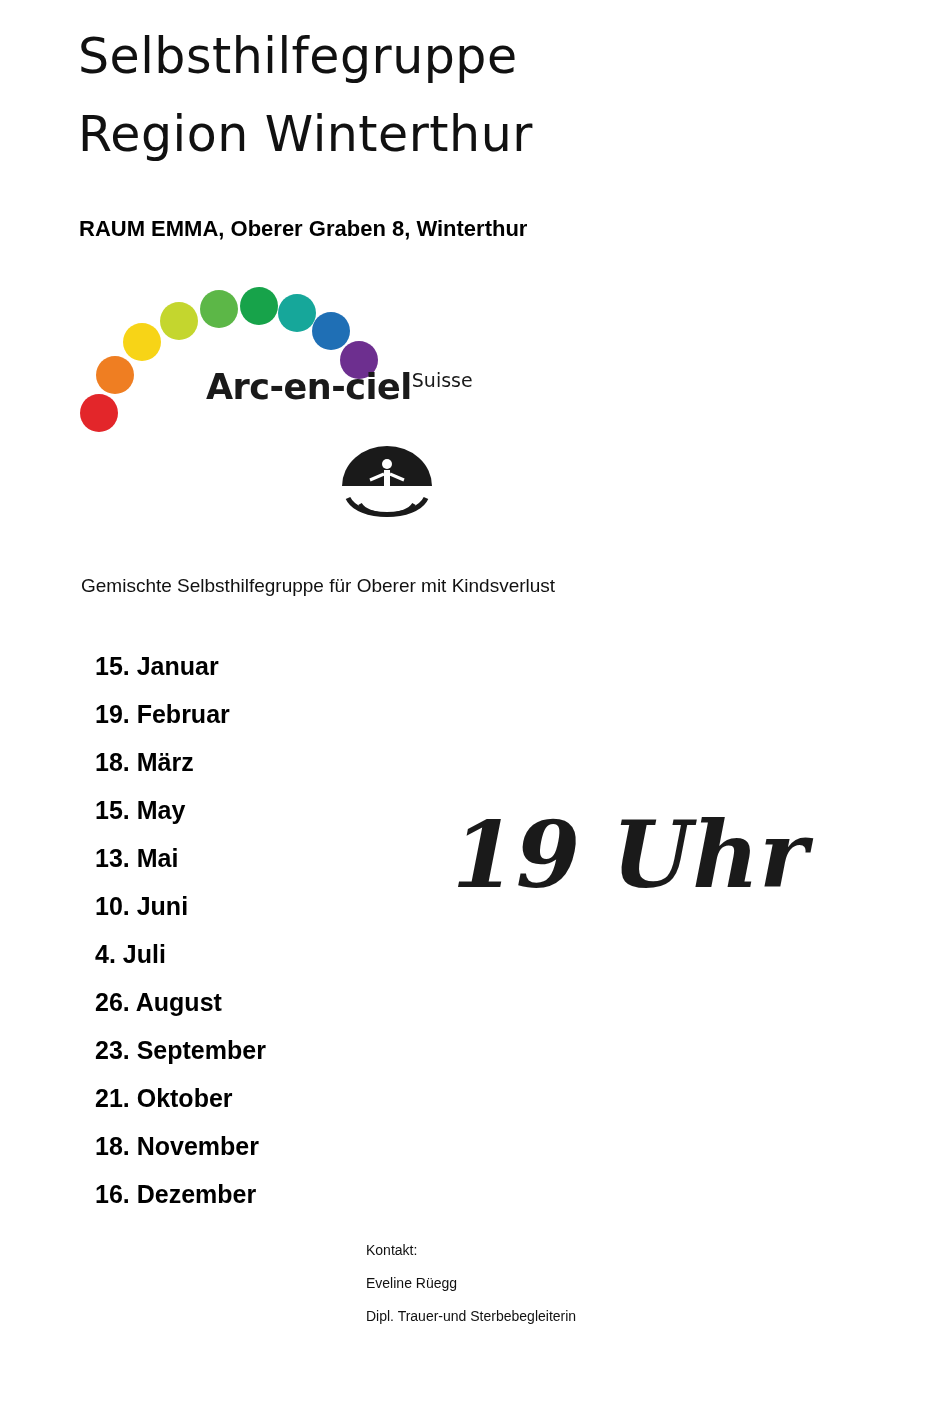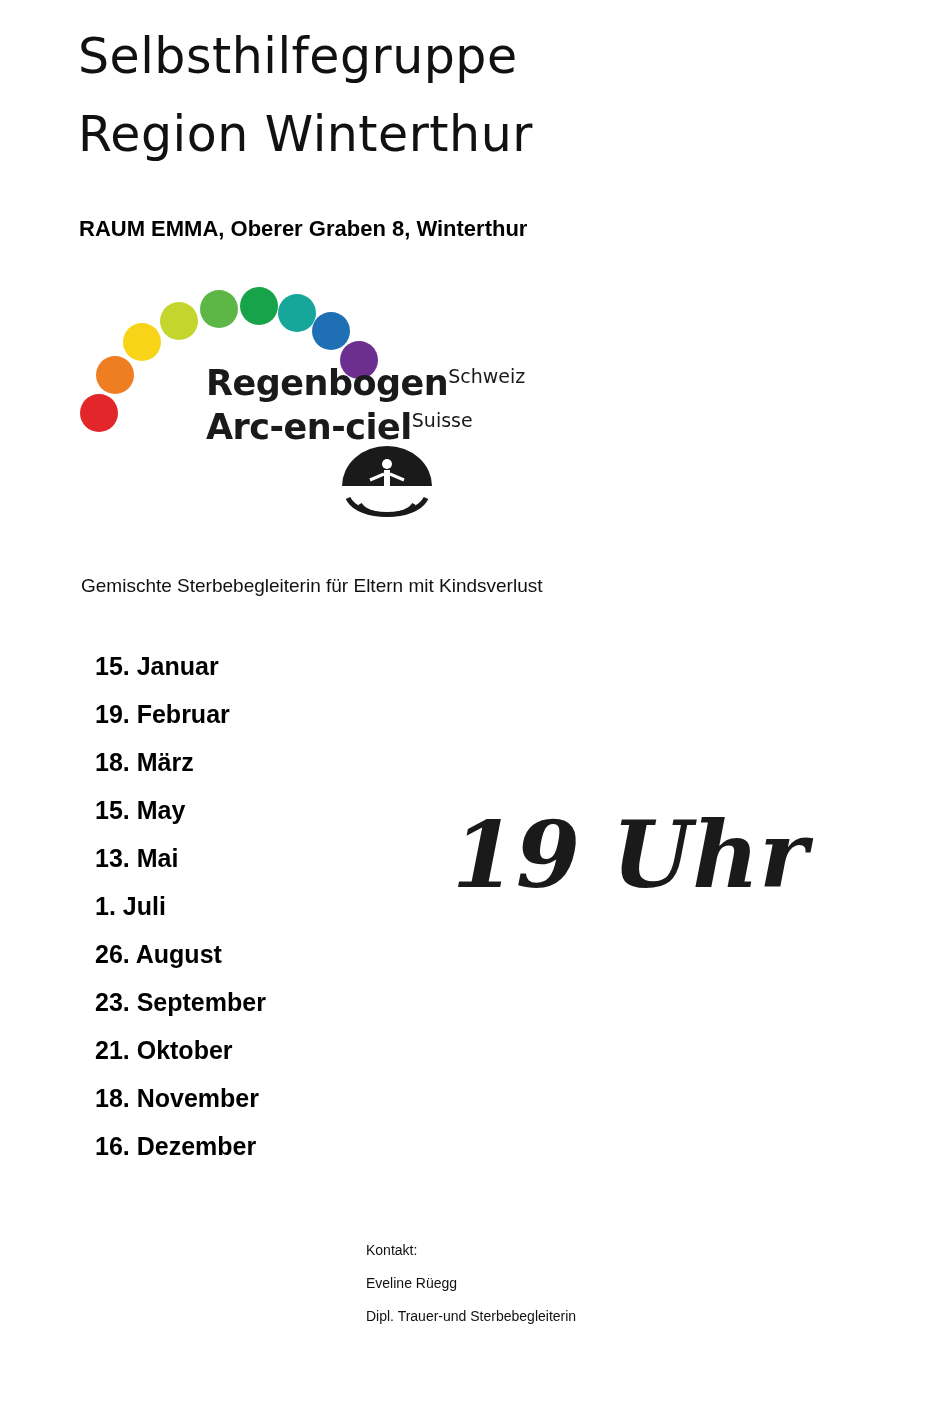--- a/index.html
+++ b/index.html
@@ -176,49 +176,47 @@
       <div class="dot" style="left:45px; top:45px;  width:38px; height:38px; background:#f7d417;"></div>
       <div class="dot" style="left:82px; top:24px;  width:38px; height:38px; background:#c4d62e;"></div>
       <div class="dot" style="left:122px;top:12px;  width:38px; height:38px; background:#5cb747;"></div>
       <div class="dot" style="left:162px;top:9px;   width:38px; height:38px; background:#17a34a;"></div>
       <div class="dot" style="left:200px;top:16px;  width:38px; height:38px; background:#16a79a;"></div>
       <div class="dot" style="left:234px;top:34px;  width:38px; height:38px; background:#1f6fb5;"></div>
       <div class="dot" style="left:262px;top:63px;  width:38px; height:38px; background:#6d2f8f;"></div>
     </div>
 
     <div class="logo-words">
-      <div>
-        <span class="word-main">Regenbogen</span><span class="word-sup">Schweiz</span>
-      </div>
       <div class="logo-row2">
         <span class="word-main">Arc-en-ciel</span><span class="word-sup">Suisse</span>
       </div>
     </div>
 
     <div class="emblem">
       <svg width="106" height="84" viewBox="0 0 106 84" xmlns="http://www.w3.org/2000/svg">
         <path d="M8,40 A45,40 0 0,1 98,40 Z" fill="#1a1a1a"></path>
         <circle cx="53" cy="18" r="5" fill="#ffffff"></circle>
         <rect x="50" y="24" width="6" height="16" fill="#ffffff"></rect>
         <path d="M36,34 L50,28 M70,34 L56,28" stroke="#ffffff" stroke-width="3" fill="none"></path>
         <path d="M14,52 C24,74 82,74 92,52" stroke="#1a1a1a" stroke-width="5" fill="none"></path>
         <path d="M26,58 C34,72 72,72 80,58" stroke="#1a1a1a" stroke-width="4" fill="none"></path>
       </svg>
     </div>
   </div>
 
-  <div class="desc">Gemischte Sterbebegleiterin für Eltern mit Kindsverlust</div>
+  <div class="desc">Gemischte Selbsthilfegruppe für Oberer mit Kindsverlust</div>
 
   <div class="dates">
     <div class="date-item">15. Januar</div>
     <div class="date-item">19. Februar</div>
     <div class="date-item">18. März</div>
     <div class="date-item">15. May</div>
     <div class="date-item">13. Mai</div>
-    <div class="date-item">1. Juli</div>
+    <div class="date-item">10. Juni</div>
+    <div class="date-item">4. Juli</div>
     <div class="date-item">26. August</div>
     <div class="date-item">23. September</div>
     <div class="date-item">21. Oktober</div>
     <div class="date-item">18. November</div>
     <div class="date-item">16. Dezember</div>
   </div>
 
   <div class="time">19 Uhr</div>
 
   <div class="contact">

